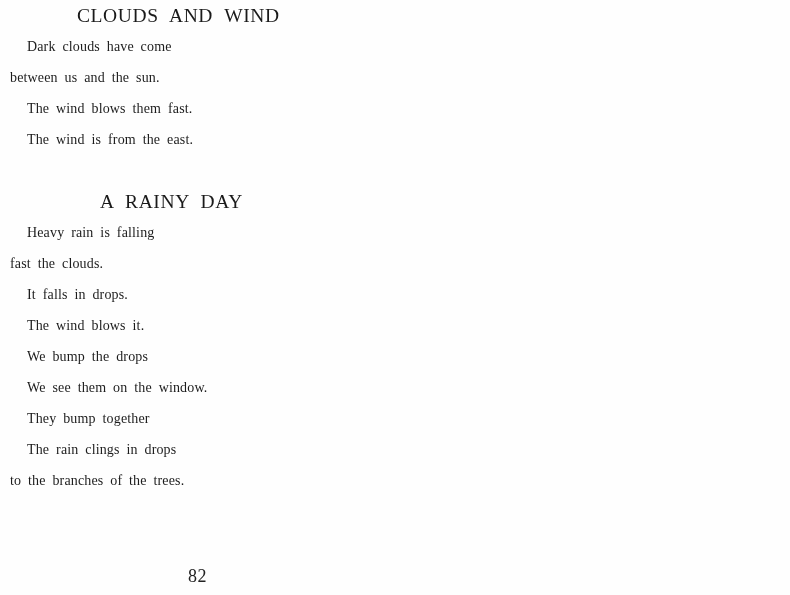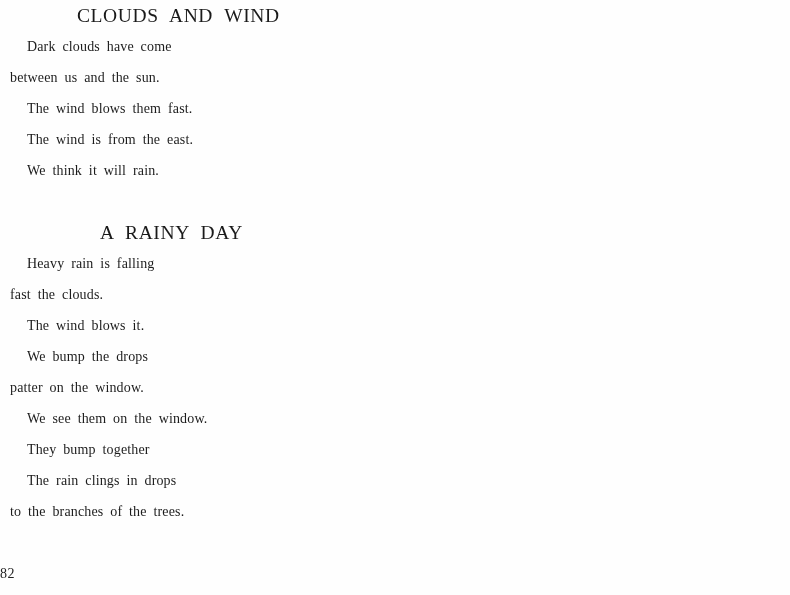--- a/index.html
+++ b/index.html
@@ -65,50 +65,49 @@
 
   .section {
     margin: 0;
   }
 
   
   .section-gap { height: 31px; }
 
   .page-number {
     position: absolute;
-    font-size: 14px;
+    font-size: 18px;
     letter-spacing: 0.5px;
     color: #222;
-    text-align: left;
+    text-align: center;
   }
   .page-left .page-number  { left: 0; right: 0; top: 566px; }
 </style>
 </head>
 <body>
 
 <div class="spread">
 
   <div class="page page-left">
     <div class="text-column" id="left-column">
         <div class="section">
           <div class="section-heading" style="padding-left: 67px;">CLOUDS AND WIND</div>
           <div class="verse-line indent">Dark clouds have come</div>
           <div class="verse-line flush">between us and the sun.</div>
           <div class="verse-line indent">The wind blows them fast.</div>
           <div class="verse-line indent">The wind is from the east.</div>
-          <div class="verse-line indent">We think it will rain.</div>
         </div>
         <div class="section-gap"></div>
         <div class="section">
           <div class="section-heading" style="padding-left: 90px;">A RAINY DAY</div>
           <div class="verse-line indent">Heavy rain is falling</div>
           <div class="verse-line flush">fast the clouds.</div>
+          <div class="verse-line indent">It falls in drops.</div>
           <div class="verse-line indent">The wind blows it.</div>
           <div class="verse-line indent">We bump the drops</div>
-          <div class="verse-line flush">patter on the window.</div>
           <div class="verse-line indent">We see them on the window.</div>
           <div class="verse-line indent">They bump together</div>
           <div class="verse-line indent">The rain clings in drops</div>
           <div class="verse-line flush">to the branches of the trees.</div>
         </div>
       </div>
     <div class="page-number">82</div>
   </div>
 
   <div class="page page-right">

